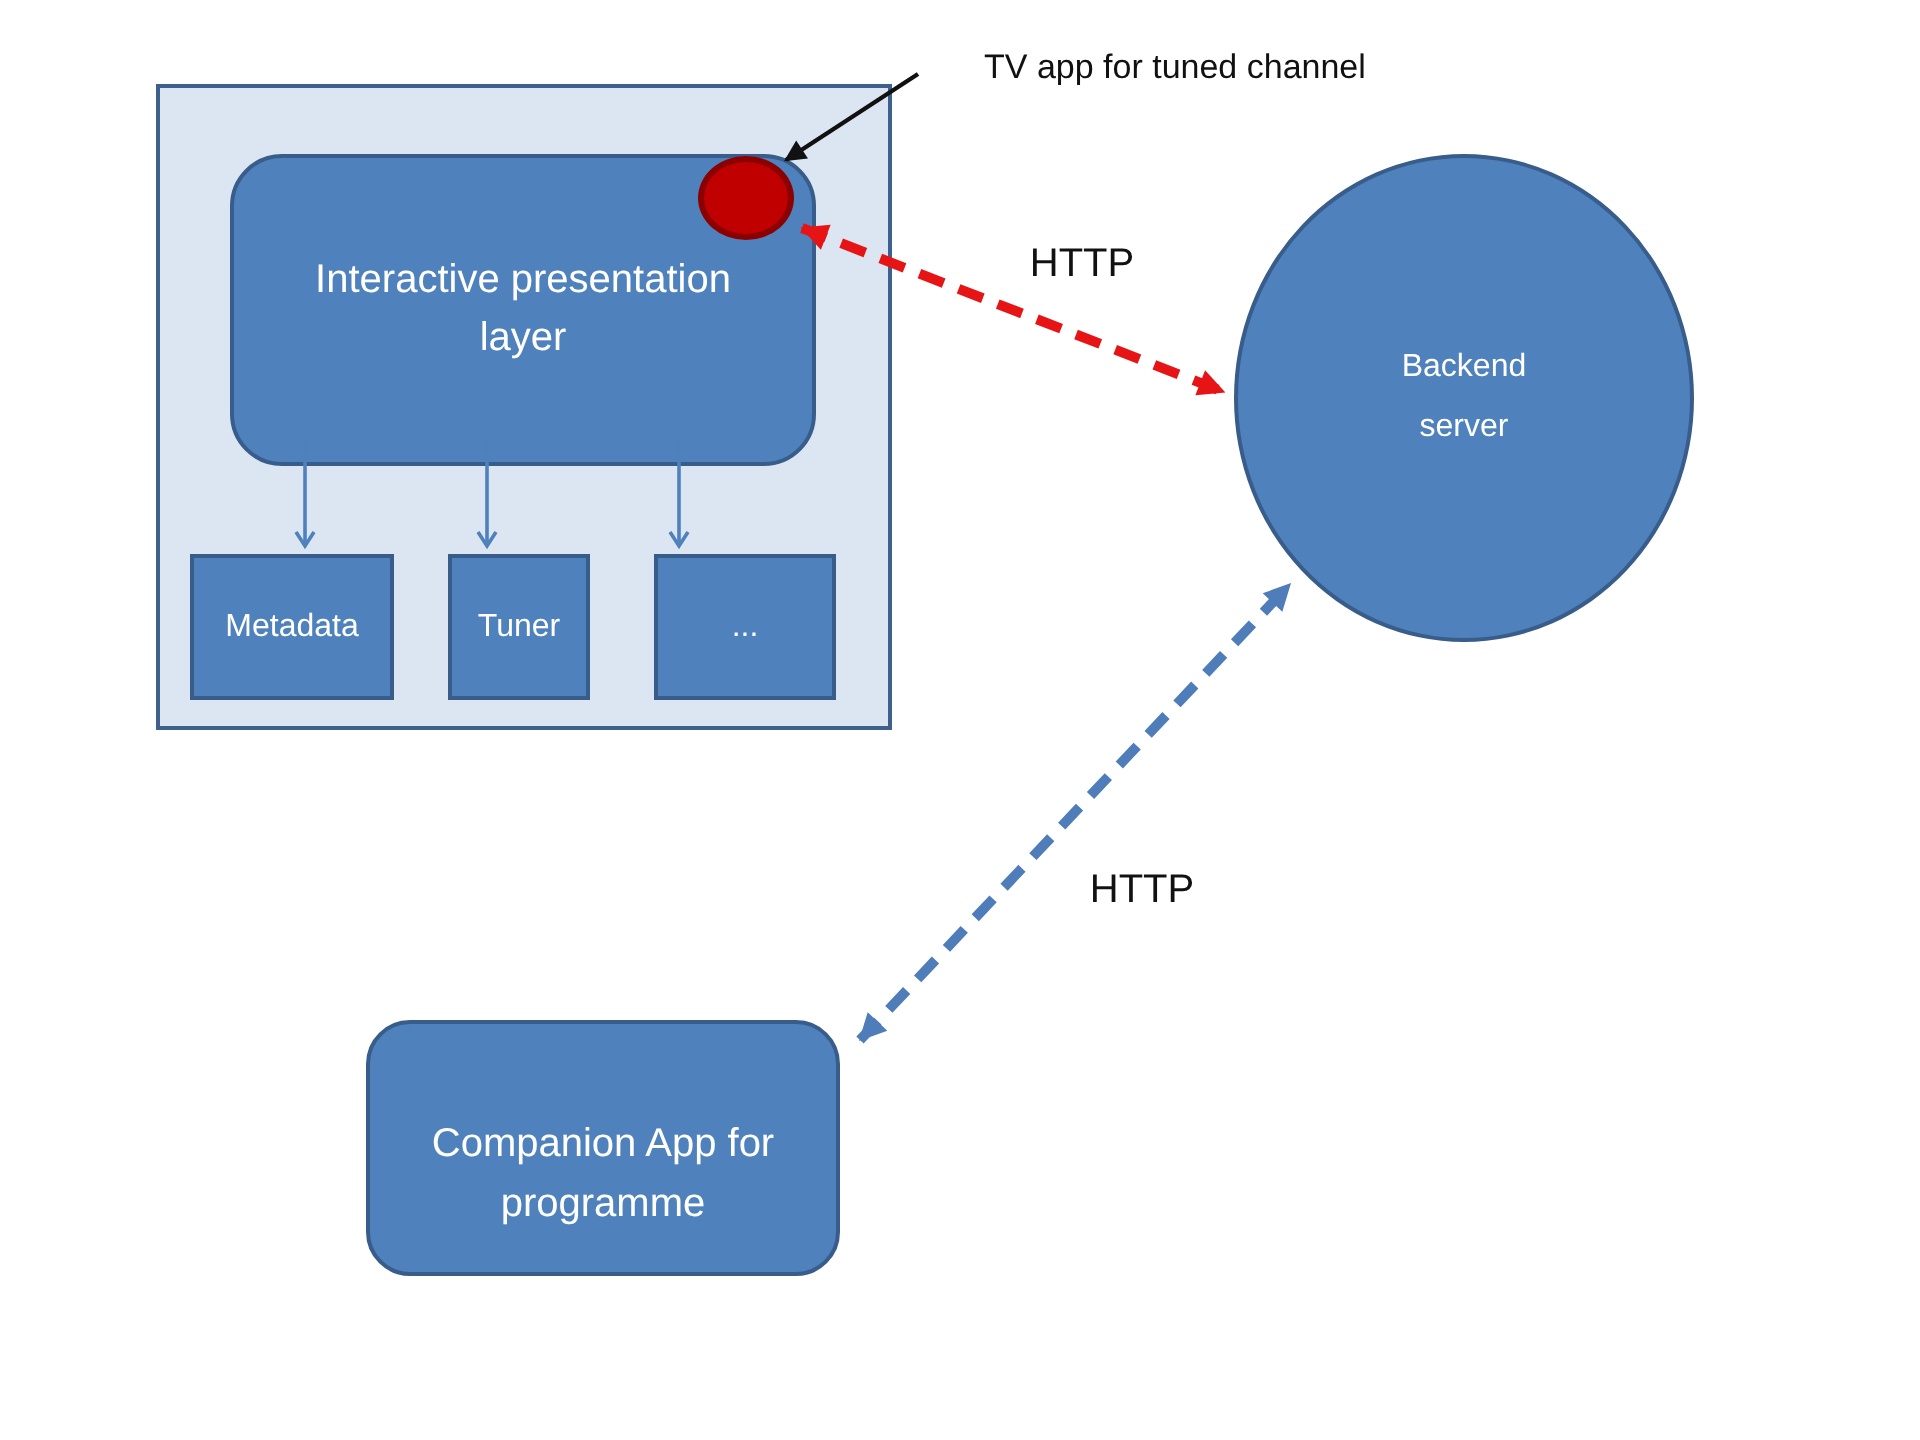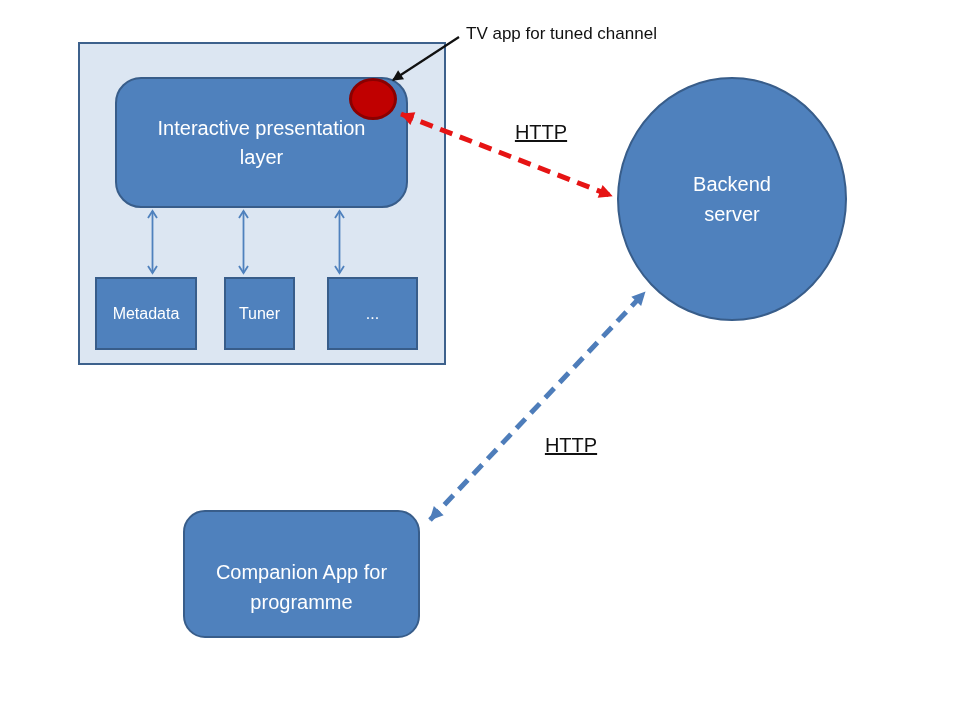--- a/index.html
+++ b/index.html
@@ -15,48 +15,48 @@
     background: #DCE6F2; border: 2px solid #3D618C; box-sizing: border-box;
   }
 
   .shape {
     position: absolute; box-sizing: border-box;
     background: #4F81BD; border: 2px solid #385D8A;
     display: flex; align-items: center; justify-content: center;
     color: #FFFFFF; text-align: center;
   }
 
-  .pres-layer { left: 115px; top: 77px; width: 293px; height: 131px; border-radius: 26px;
+  .pres-layer { left: 115px; top: 77px; width: 293px; height: 156px; border-radius: 26px;
     font-size: 20px; line-height: 29px; justify-content: center; }
   .pres-layer .txt { width: 250px; }
 
   .module { top: 277px; height: 73px; font-size: 16px; }
   .module-0 { left: 95px;  width: 102px; }
   .module-1 { left: 224px; width: 71px; }
   .module-2 { left: 327px; width: 91px; }
 
   .backend { left: 617px; top: 77px; width: 230px; height: 244px; border-radius: 50%;
-    font-size: 20px; line-height: 30px; }
+    font-size: 16px; line-height: 30px; }
   .backend .txt { width: 105px; }
 
   .companion { left: 183px; top: 510px; width: 237px; height: 128px; border-radius: 22px;
     font-size: 20px; line-height: 30px; }
   .companion .txt { width: 205px; margin-top: 25px; }
 
   .red-dot {
     position: absolute; left: 349px; top: 78px; width: 48px; height: 42px;
     background: #C00000; border: 3px solid #8B0000; border-radius: 50%;
     box-sizing: border-box;
   }
 
   .overlay { position: absolute; left: 0; top: 0; width: 960px; height: 720px; pointer-events: none; }
 
   .float-label { position: absolute; color: #111111; }
-  .callout-label { left: 466px; top: 24px; font-size: 17px; white-space: nowrap; }
-  .http-label { width: 80px; text-align: center; font-size: 20px; text-decoration: underline; }
+  .callout-label { left: 492px; top: 24px; font-size: 17px; white-space: nowrap; }
+  .http-label { width: 80px; text-align: center; font-size: 20px; }
   .http-label-1 { left: 501px; top: 121px; }
   .http-label-2 { left: 531px; top: 434px; }
 </style>
 </head>
 <body>
 
 <div class="stage">
 
   <div class="container-box"></div>
 

